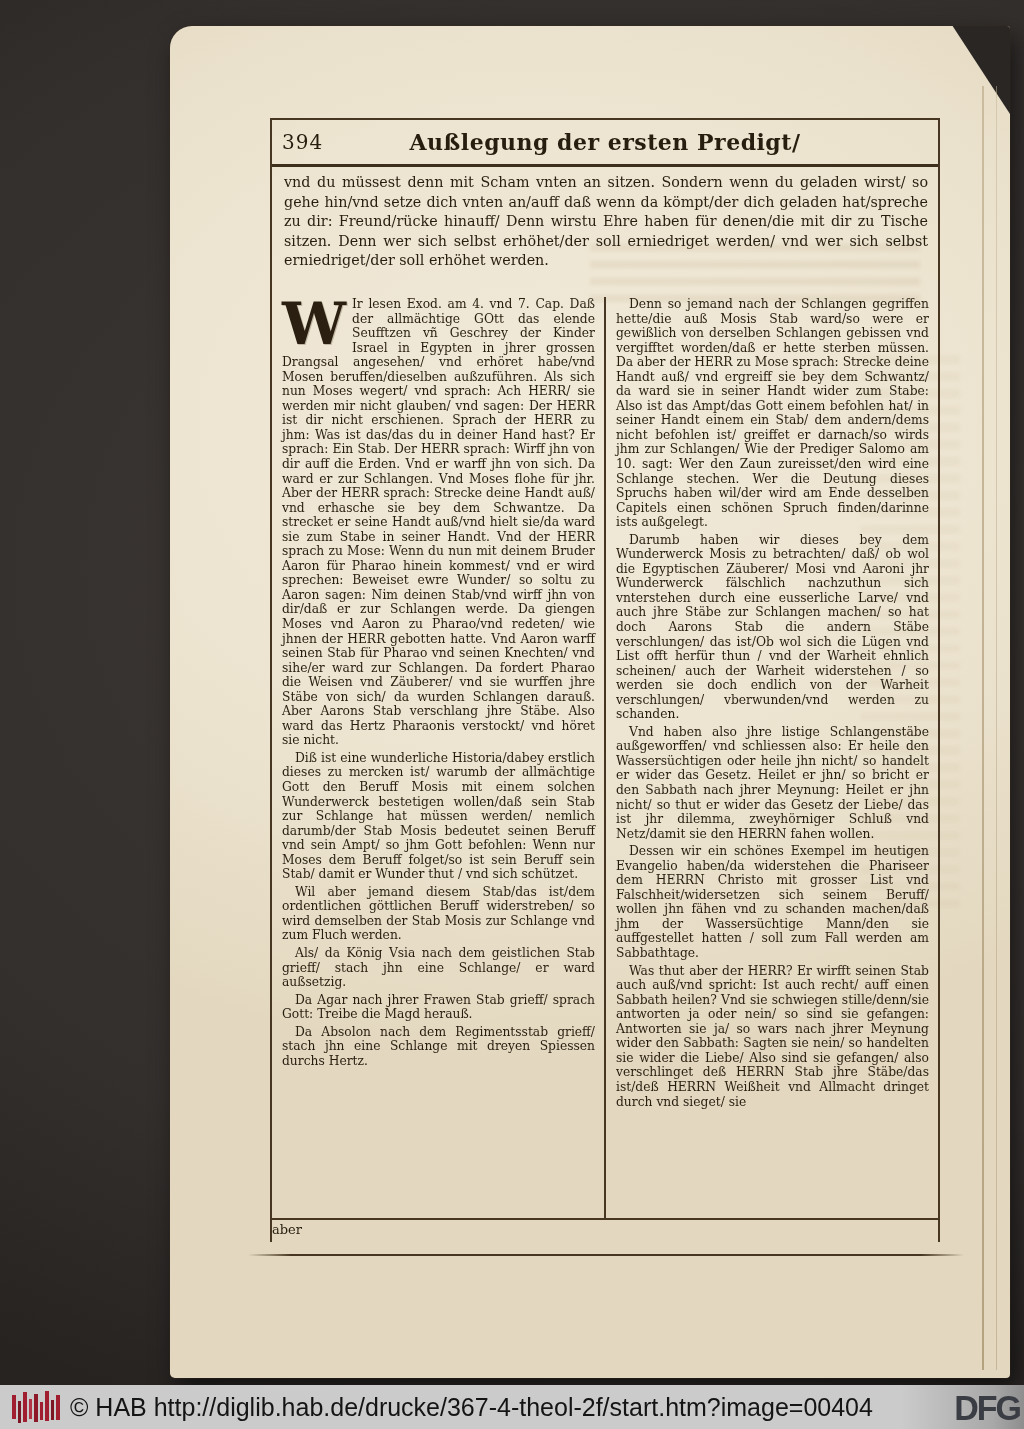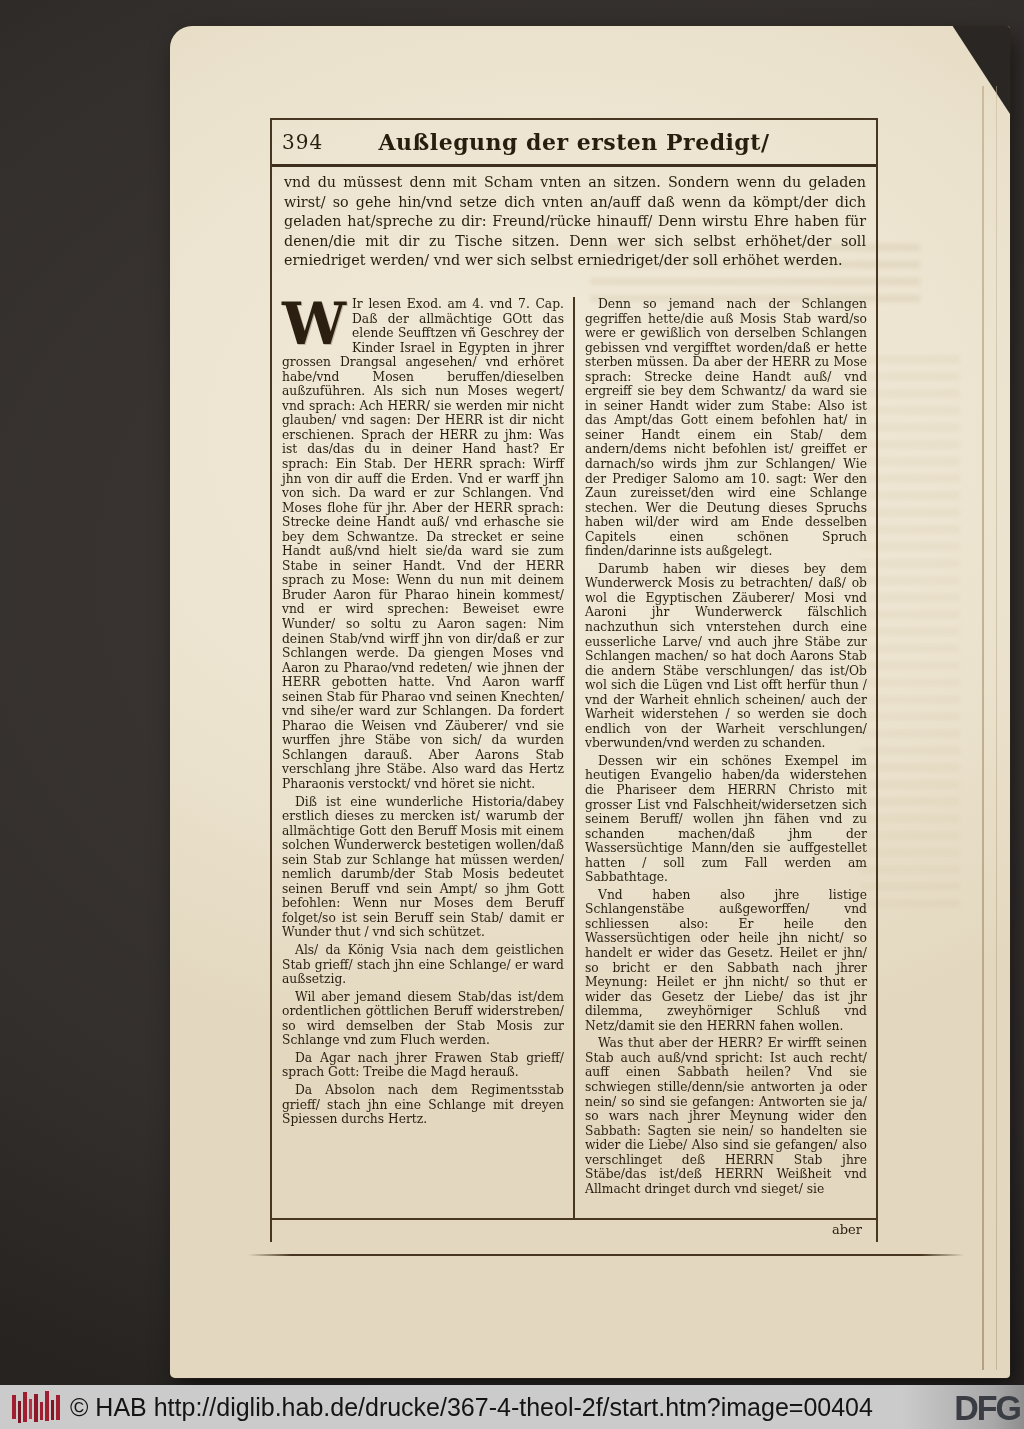--- a/index.html
+++ b/index.html
@@ -35,21 +35,21 @@
   
   .showthrough{
     position:absolute;pointer-events:none;
     background:repeating-linear-gradient(180deg, rgba(150,120,70,.10) 0 7px, rgba(150,120,70,0) 7px 17px);
     filter:blur(2px);
   }
   .st-mid{left:420px;top:218px;width:330px;height:58px;}
   .st-right{left:690px;top:330px;width:100px;height:560px;opacity:.55;}
   
   .frame{
-    position:absolute;left:100px;top:92px;width:608px;height:1124px;
+    position:absolute;left:100px;top:92px;width:670px;height:1124px;
     border-top:2px solid #473722;border-left:2px solid #473722;border-right:2px solid #473722;
     box-sizing:border-box;color:#281e10;
     display:flex;flex-direction:column;
   }
   .header-row{
     position:relative;height:44px;flex:0 0 auto;
     border-bottom:3px solid #3e2f1c;
     display:flex;align-items:center;justify-content:center;
   }
   .pagenum{position:absolute;left:10px;top:10px;font-size:20px;letter-spacing:1px;}
@@ -68,21 +68,21 @@
     text-align:justify;text-indent:13px;
   }
   .col p.first{text-indent:0;}
   .dropcap{
     float:left;font-size:57px;line-height:50px;font-weight:bold;
     padding:2px 6px 0 0;color:#2a1f10;
     text-shadow:1px 1px 0 rgba(60,40,10,.25);
   }
   .catchrow{
     flex:0 0 auto;height:22px;border-top:2px solid #473722;
-    text-align:right;padding-right:14px;font-size:13px;line-height:20px;
+    text-align:left;padding-right:14px;font-size:13px;line-height:20px;
   }
   .outer-bottom-line{
     position:absolute;left:78px;top:1228px;width:716px;height:2px;
     background:linear-gradient(90deg, rgba(71,55,34,0) 0%, #473722 6%, #473722 94%, rgba(71,55,34,0) 100%);
   }
   
   .footer-bar{
     position:absolute;left:0;bottom:0;width:1024px;height:44px;
     background:linear-gradient(90deg,#cbcbcb 0%, #cbcbcb 88%, #a8a8a8 97%, #8e8e8e 100%);
     display:flex;align-items:center;
@@ -117,30 +117,30 @@
         <span class="pagenum">394</span>
         <span class="title">Außlegung der ersten Predigt/</span>
       </div>
 
       <p class="intro">vnd du müssest denn mit Scham vnten an sitzen. Sondern wenn du geladen wirst/ so gehe hin/vnd setze dich vnten an/auff daß wenn da kömpt/der dich geladen hat/spreche zu dir: Freund/rücke hinauff/ Denn wirstu Ehre haben für denen/die mit dir zu Tische sitzen. Denn wer sich selbst erhöhet/der soll erniedriget werden/ vnd wer sich selbst erniedriget/der soll erhöhet werden.</p>
 
       <div class="cols">
         <div class="col left">
           <p class="first"><span class="dropcap">W</span><span>Ir lesen Exod. am 4. vnd 7. Cap. Daß der allmächtige GOtt das elende Seufftzen vñ Geschrey der Kinder Israel in Egypten in jhrer grossen Drangsal angesehen/ vnd erhöret habe/vnd Mosen beruffen/dieselben außzuführen. Als sich nun Moses wegert/ vnd sprach: Ach HERR/ sie werden mir nicht glauben/ vnd sagen: Der HERR ist dir nicht erschienen. Sprach der HERR zu jhm: Was ist das/das du in deiner Hand hast? Er sprach: Ein Stab. Der HERR sprach: Wirff jhn von dir auff die Erden. Vnd er warff jhn von sich. Da ward er zur Schlangen. Vnd Moses flohe für jhr. Aber der HERR sprach: Strecke deine Handt auß/ vnd erhasche sie bey dem Schwantze. Da strecket er seine Handt auß/vnd hielt sie/da ward sie zum Stabe in seiner Handt. Vnd der HERR sprach zu Mose: Wenn du nun mit deinem Bruder Aaron für Pharao hinein kommest/ vnd er wird sprechen: Beweiset ewre Wunder/ so soltu zu Aaron sagen: Nim deinen Stab/vnd wirff jhn von dir/daß er zur Schlangen werde. Da giengen Moses vnd Aaron zu Pharao/vnd redeten/ wie jhnen der HERR gebotten hatte. Vnd Aaron warff seinen Stab für Pharao vnd seinen Knechten/ vnd sihe/er ward zur Schlangen. Da fordert Pharao die Weisen vnd Zäuberer/ vnd sie wurffen jhre Stäbe von sich/ da wurden Schlangen darauß. Aber Aarons Stab verschlang jhre Stäbe. Also ward das Hertz Pharaonis verstockt/ vnd höret sie nicht.</span></p>
           <p>Diß ist eine wunderliche Historia/dabey erstlich dieses zu mercken ist/ warumb der allmächtige Gott den Beruff Mosis mit einem solchen Wunderwerck bestetigen wollen/daß sein Stab zur Schlange hat müssen werden/ nemlich darumb/der Stab Mosis bedeutet seinen Beruff vnd sein Ampt/ so jhm Gott befohlen: Wenn nur Moses dem Beruff folget/so ist sein Beruff sein Stab/ damit er Wunder thut / vnd sich schützet.</p>
+          <p>Wil aber jemand diesem Stab/das ist/dem ordentlichen göttlichen Beruff widerstreben/ so wird demselben der Stab Mosis zur Schlange vnd zum Fluch werden.</p>
           <p>Als/ da König Vsia nach dem geistlichen Stab grieff/ stach jhn eine Schlange/ er ward außsetzig.</p>
-          <p>Wil aber jemand diesem Stab/das ist/dem ordentlichen göttlichen Beruff widerstreben/ so wird demselben der Stab Mosis zur Schlange vnd zum Fluch werden.</p>
           <p>Da Agar nach jhrer Frawen Stab grieff/ sprach Gott: Treibe die Magd herauß.</p>
           <p>Da Absolon nach dem Regimentsstab grieff/ stach jhn eine Schlange mit dreyen Spiessen durchs Hertz.</p>
         </div>
         <div class="col rightc">
           <p class="first" style="text-indent:13px;">Denn so jemand nach der Schlangen gegriffen hette/die auß Mosis Stab ward/so were er gewißlich von derselben Schlangen gebissen vnd vergifftet worden/daß er hette sterben müssen. Da aber der HERR zu Mose sprach: Strecke deine Handt auß/ vnd ergreiff sie bey dem Schwantz/ da ward sie in seiner Handt wider zum Stabe: Also ist das Ampt/das Gott einem befohlen hat/ in seiner Handt einem ein Stab/ dem andern/dems nicht befohlen ist/ greiffet er darnach/so wirds jhm zur Schlangen/ Wie der Prediger Salomo am 10. sagt: Wer den Zaun zureisset/den wird eine Schlange stechen. Wer die Deutung dieses Spruchs haben wil/der wird am Ende desselben Capitels einen schönen Spruch finden/darinne ists außgelegt.</p>
           <p>Darumb haben wir dieses bey dem Wunderwerck Mosis zu betrachten/ daß/ ob wol die Egyptischen Zäuberer/ Mosi vnd Aaroni jhr Wunderwerck fälschlich nachzuthun sich vnterstehen durch eine eusserliche Larve/ vnd auch jhre Stäbe zur Schlangen machen/ so hat doch Aarons Stab die andern Stäbe verschlungen/ das ist/Ob wol sich die Lügen vnd List offt herfür thun / vnd der Warheit ehnlich scheinen/ auch der Warheit widerstehen / so werden sie doch endlich von der Warheit verschlungen/ vberwunden/vnd werden zu schanden.</p>
+          <p>Vnd haben also jhre listige Schlangenstäbe außgeworffen/ vnd schliessen also: Er heile den Wassersüchtigen oder heile jhn nicht/ so handelt er wider das Gesetz. Heilet er jhn/ so bricht er den Sabbath nach jhrer Meynung: Heilet er jhn nicht/ so thut er wider das Gesetz der Liebe/ das ist jhr dilemma, zweyhörniger Schluß vnd Netz/damit sie den HERRN fahen wollen.</p>
           <p>Dessen wir ein schönes Exempel im heutigen Evangelio haben/da widerstehen die Phariseer dem HERRN Christo mit grosser List vnd Falschheit/widersetzen sich seinem Beruff/ wollen jhn fähen vnd zu schanden machen/daß jhm der Wassersüchtige Mann/den sie auffgestellet hatten / soll zum Fall werden am Sabbathtage.</p>
-          <p>Vnd haben also jhre listige Schlangenstäbe außgeworffen/ vnd schliessen also: Er heile den Wassersüchtigen oder heile jhn nicht/ so handelt er wider das Gesetz. Heilet er jhn/ so bricht er den Sabbath nach jhrer Meynung: Heilet er jhn nicht/ so thut er wider das Gesetz der Liebe/ das ist jhr dilemma, zweyhörniger Schluß vnd Netz/damit sie den HERRN fahen wollen.</p>
           <p>Was thut aber der HERR? Er wirfft seinen Stab auch auß/vnd spricht: Ist auch recht/ auff einen Sabbath heilen? Vnd sie schwiegen stille/denn/sie antworten ja oder nein/ so sind sie gefangen: Antworten sie ja/ so wars nach jhrer Meynung wider den Sabbath: Sagten sie nein/ so handelten sie wider die Liebe/ Also sind sie gefangen/ also verschlinget deß HERRN Stab jhre Stäbe/das ist/deß HERRN Weißheit vnd Allmacht dringet durch vnd sieget/ sie</p>
         </div>
       </div>
 
       <div class="catchrow">
         <span>aber</span>
       </div>
     </div>
 
     <div class="outer-bottom-line"></div>

